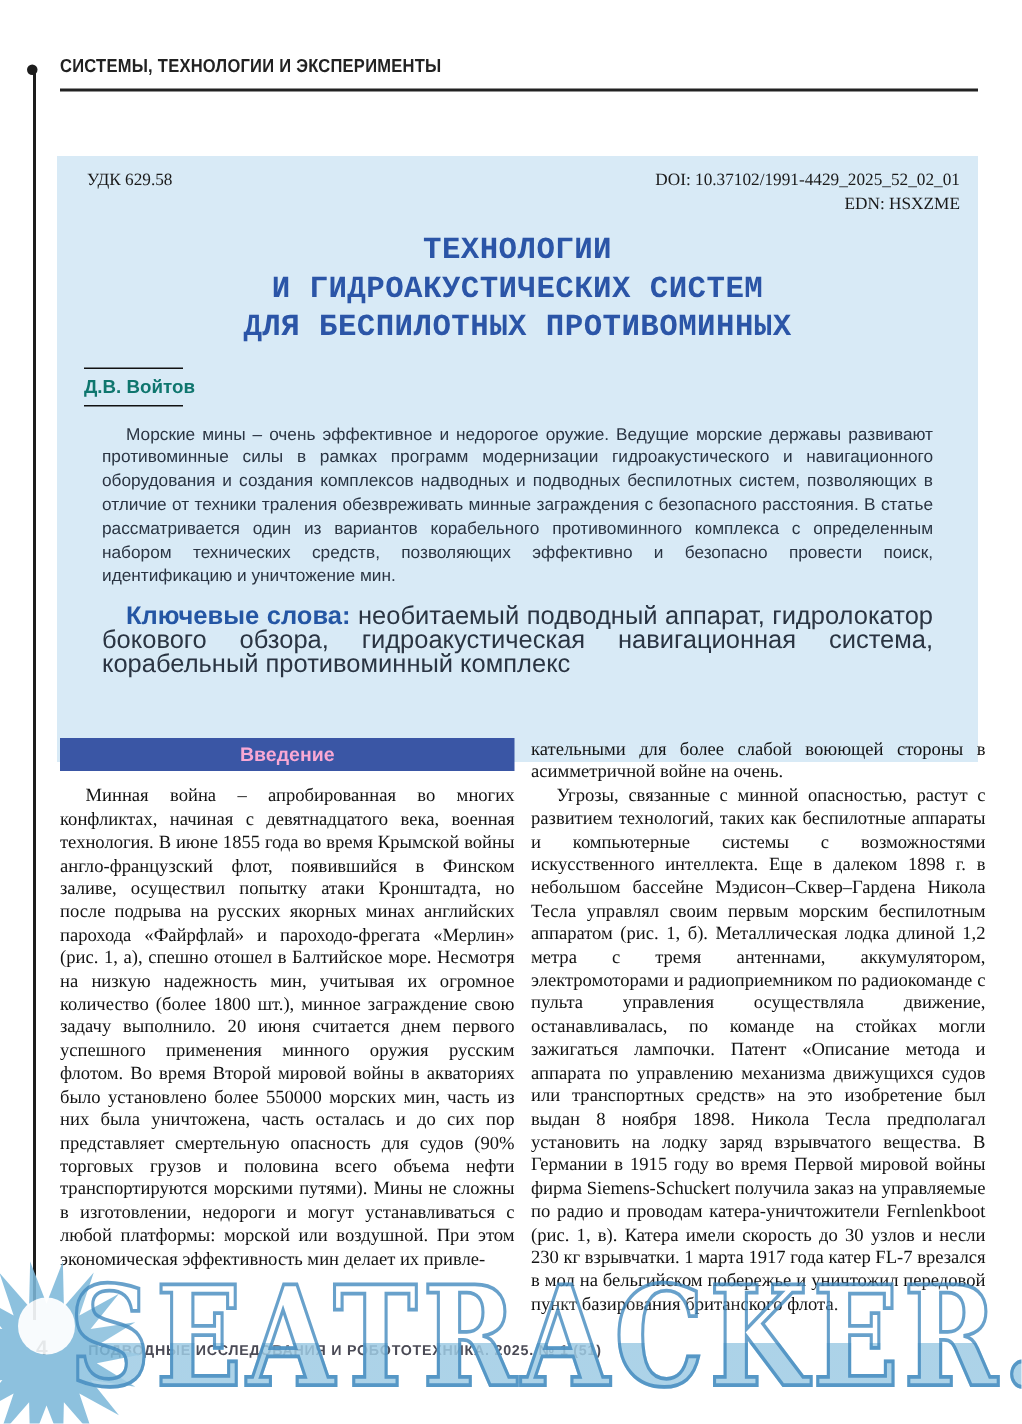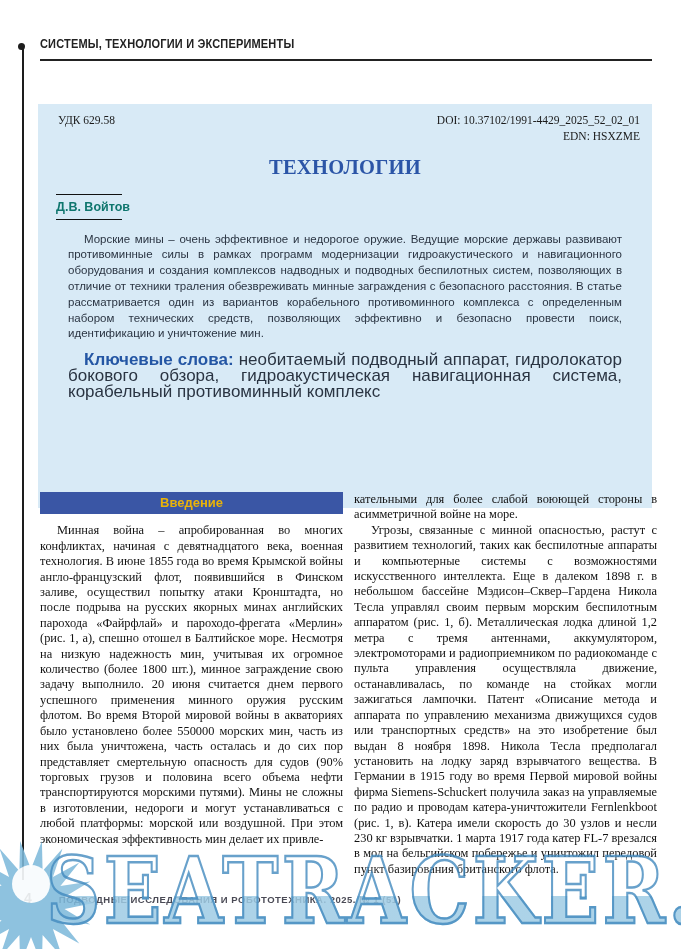--- a/index.html
+++ b/index.html
@@ -29,21 +29,21 @@
   .head-rule{position:absolute;left:40px;top:59px;width:612px;height:2px;background:#222;}
 
   .abstract-box{
     position:absolute;left:38px;top:104px;width:614px;height:404px;
     background:var(--box-bg,#d8eaf6);
   }
   .meta-row{display:flex;justify-content:space-between;align-items:flex-start;padding:9px 12px 0 20px;font-size:11.5px;line-height:1.35;color:#1a1a1a;}
   .meta-right{text-align:right;}
   .art-title{
     margin-top:11px;text-align:center;
-    font-family:Liberation Serif, serif;font-weight:700;
+    font-family:Liberation Mono, monospace;font-weight:700;
     font-size:20.5px;line-height:25.5px;letter-spacing:0.3px;
     color:var(--title-blue,#2b55a7);
   }
   .author-wrap{margin:13px 0 0 18px;display:inline-block;}
   .author-rule{height:0;border-top:1.6px solid #111;width:66px;}
   .author-name{
     font-family:"Liberation Sans", sans-serif;font-weight:700;font-size:12.5px;
     color:#0f766e;padding:5px 0 5px 0;
   }
   .abstract{
@@ -56,21 +56,21 @@
     margin:10px 30px 0 30px;
     font-family:"Liberation Sans", sans-serif;
     font-size:17px;line-height:15.8px;text-align:justify;color:#2a3442;
     text-indent:16px;
   }
   .kw-label{font-weight:700;color:var(--kw-blue,#2456a4);}
 
   .columns{position:absolute;left:40px;top:492px;width:618px;display:flex;gap:11px;}
   .col{width:303px;font-size:12.4px;line-height:15.4px;text-align:justify;color:#121212;}
   .sec-bar{
-    background:var(--bar-blue,#3a56a5);color:#eab308;text-align:center;
+    background:var(--bar-blue,#3a56a5);color:#f9a8d4;text-align:center;
     font-family:"Liberation Sans", sans-serif;font-weight:700;font-size:13px;
     padding:3px 0 4px 0;margin-bottom:9px;
   }
   .col p{text-indent:17px;margin:0;}
   .col p.cont{text-indent:0;}
   .col p + p{margin-top:0;}
 
   .footer{position:absolute;left:24px;top:890px;display:flex;align-items:baseline;}
   .page-num{font-family:"Liberation Sans", sans-serif;font-weight:700;font-size:14px;color:#111;}
   .journal-line{
@@ -105,40 +105,42 @@
 <div class="abstract-box">
   <div class="meta-row">
     <span>УДК 629.58</span>
     <span class="meta-right">
       <span>DOI: 10.37102/1991-4429_2025_52_02_01</span><br>
       <span>EDN: HSXZME</span>
     </span>
   </div>
   <h1 class="art-title">
     <span style="display:block">ТЕХНОЛОГИИ</span>
+    <span style="display:block">И ГИДРОАКУСТИЧЕСКИХ СИСТЕМ</span>
+    <span style="display:block">ДЛЯ БЕСПИЛОТНЫХ ПРОТИВОМИННЫХ</span>
   </h1>
   <div class="author-wrap">
     <div class="author-rule"></div>
     <div class="author-name">Д.В. Войтов</div>
     <div class="author-rule"></div>
   </div>
   <p class="abstract">Морские мины – очень эффективное и недорогое оружие. Ведущие морские державы развивают противоминные силы в рамках программ модернизации гидроакустического и навигационного оборудования и создания комплексов надводных и подводных беспилотных систем, позволяющих в отличие от техники траления обезвреживать минные заграждения с безопасного расстояния. В статье рассматривается один из вариантов корабельного противоминного комплекса с определенным набором технических средств, позволяющих эффективно и безопасно провести поиск, идентификацию и уничтожение мин.</p>
   <p class="keywords">
     <span class="kw-label">Ключевые слова:</span>
     <span>необитаемый подводный аппарат, гидролокатор бокового обзора, гидроакустическая навигационная система, корабельный противоминный комплекс</span>
   </p>
 </div>
 
 <div class="columns">
   <div class="col">
     <div class="sec-bar">Введение</div>
     <p>Минная война – апробированная во многих конфликтах, начиная с девятнадцатого века, военная технология. В июне 1855 года во время Крымской войны англо-французский флот, появившийся в Финском заливе, осуществил попытку атаки Кронштадта, но после подрыва на русских якорных минах английских парохода «Файрфлай» и пароходо-фрегата «Мерлин» (рис. 1, а), спешно отошел в Балтийское море. Несмотря на низкую надежность мин, учитывая их огромное количество (более 1800 шт.), минное заграждение свою задачу выполнило. 20 июня считается днем первого успешного применения минного оружия русским флотом. Во время Второй мировой войны в акваториях было установлено более 550000 морских мин, часть из них была уничтожена, часть осталась и до сих пор представляет смертельную опасность для судов (90% торговых грузов и половина всего объема нефти транспортируются морскими путями). Мины не сложны в изготовлении, недороги и могут устанавливаться с любой платформы: морской или воздушной. При этом экономическая эффективность мин делает их привле-</p>
   </div>
   <div class="col">
-    <p class="cont">кательными для более слабой воюющей стороны в асимметричной войне на море.</p>
+    <p class="cont">кательными для более слабой воюющей стороны в асимметричной войне на очень.</p>
     <p>Угрозы, связанные с минной опасностью, растут с развитием технологий, таких как беспилотные аппараты и компьютерные системы с возможностями искусственного интеллекта. Еще в далеком 1898 г. в небольшом бассейне Мэдисон–Сквер–Гардена Никола Тесла управлял своим первым морским беспилотным аппаратом (рис. 1, б). Металлическая лодка длиной 1,2 метра с тремя антеннами, аккумулятором, электромоторами и радиоприемником по радиокоманде с пульта управления осуществляла движение, останавливалась, по команде на стойках могли зажигаться лампочки. Патент «Описание метода и аппарата по управлению механизма движущихся судов или транспортных средств» на это изобретение был выдан 8 ноября 1898. Никола Тесла предполагал установить на лодку заряд взрывчатого вещества. В Германии в 1915 году во время Первой мировой войны фирма Siemens-Schuckert получила заказ на управляемые по радио и проводам катера-уничтожители Fernlenkboot (рис. 1, в). Катера имели скорость до 30 узлов и несли 230 кг взрывчатки. 1 марта 1917 года катер FL-7 врезался в мол на бельгийском побережье и уничтожил передовой пункт базирования британского флота.</p>
   </div>
 </div>
 
 <div class="footer">
   <span class="page-num">4</span>
   <span class="journal-line">ПОДВОДНЫЕ ИССЛЕДОВАНИЯ И РОБОТОТЕХНИКА. 2025. № 1 (51)</span>
 </div>
 
 <div class="watermark">

